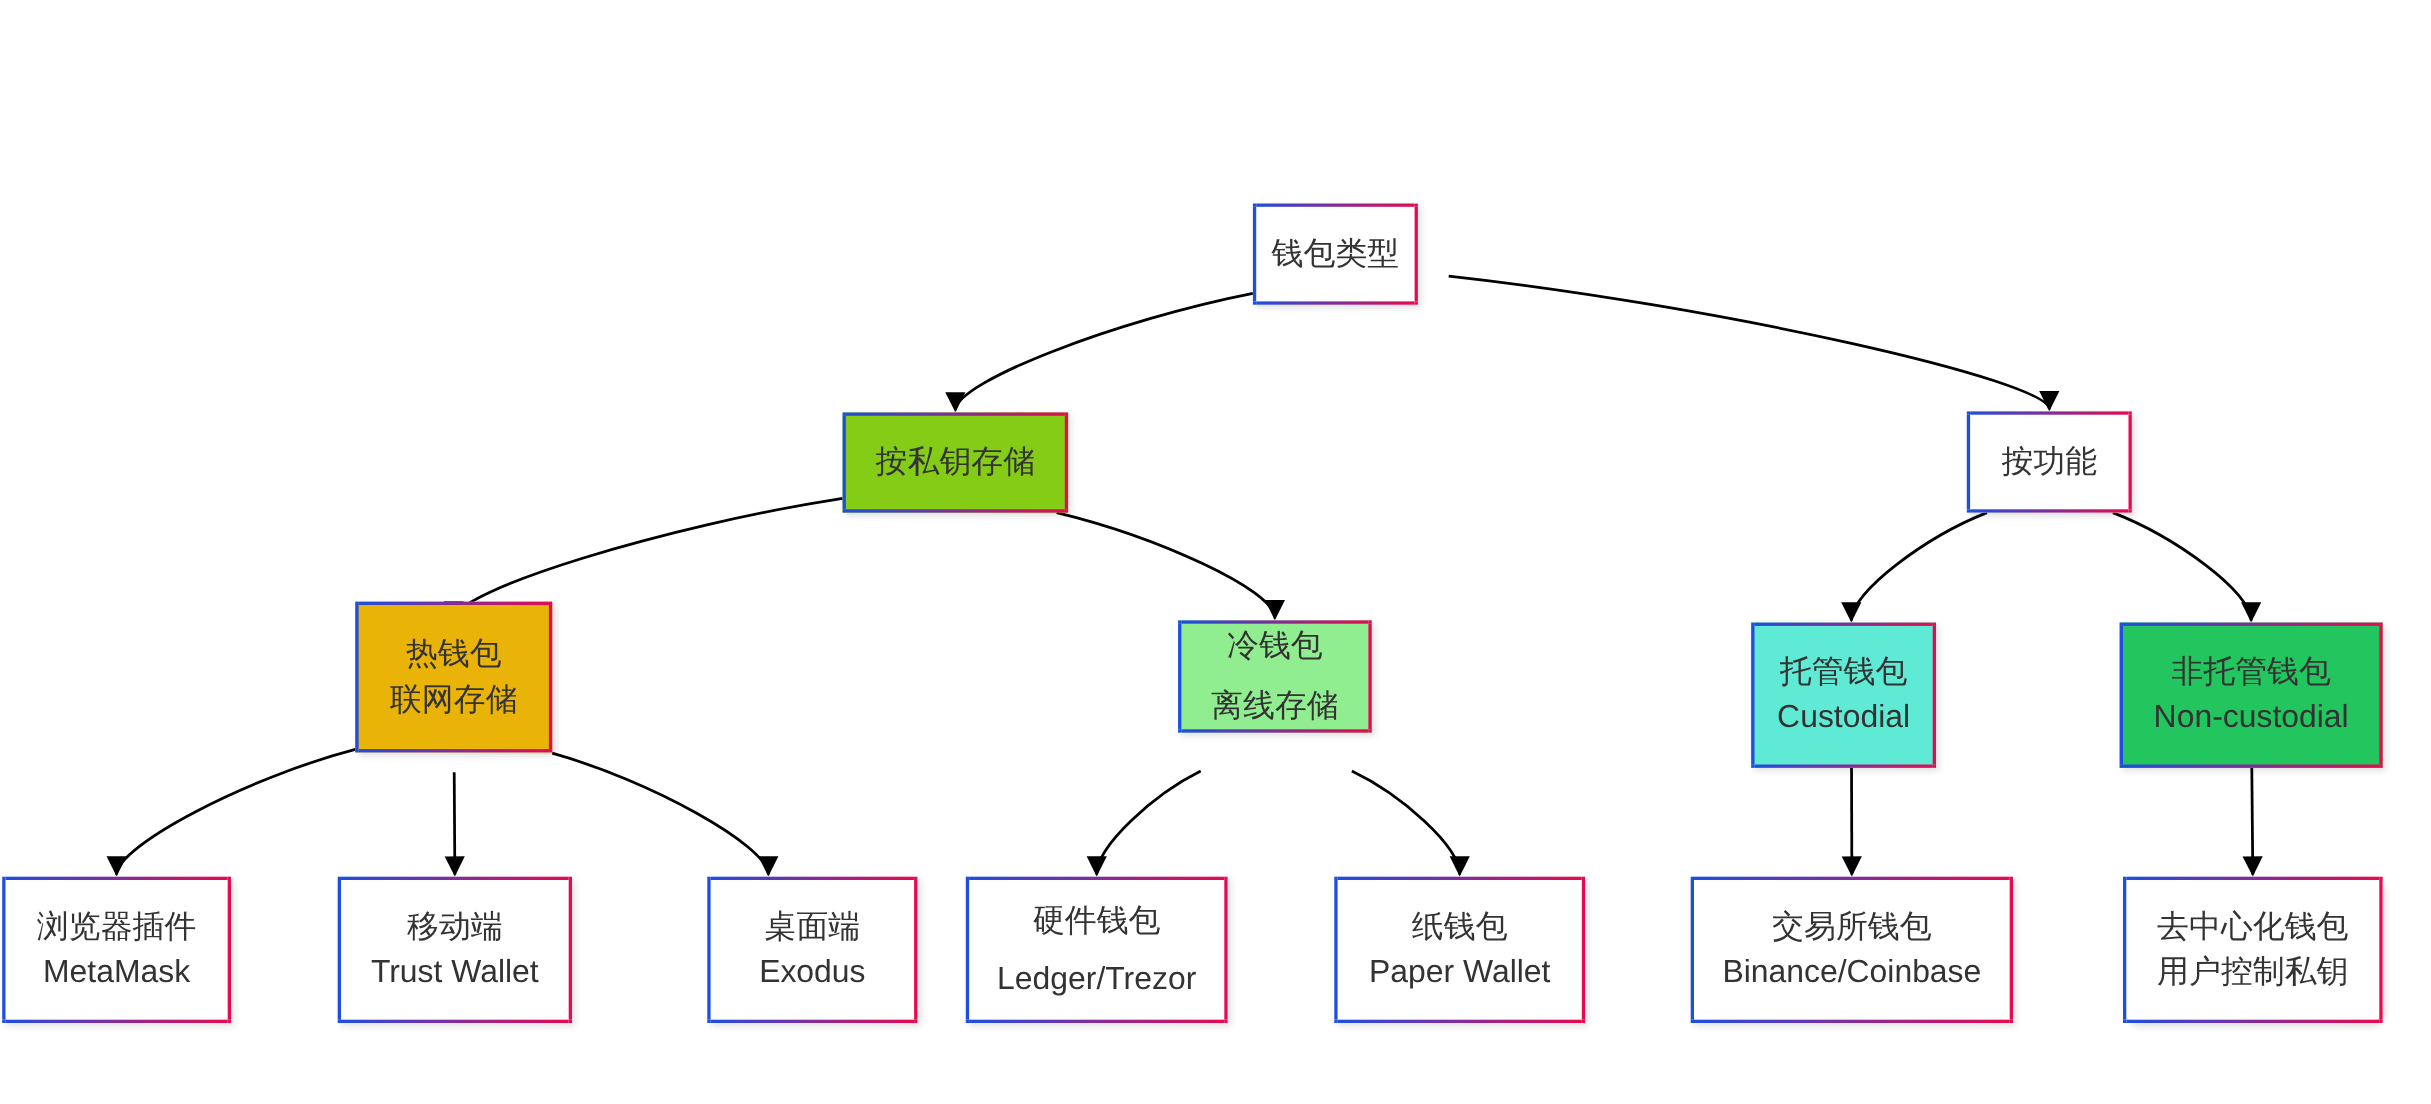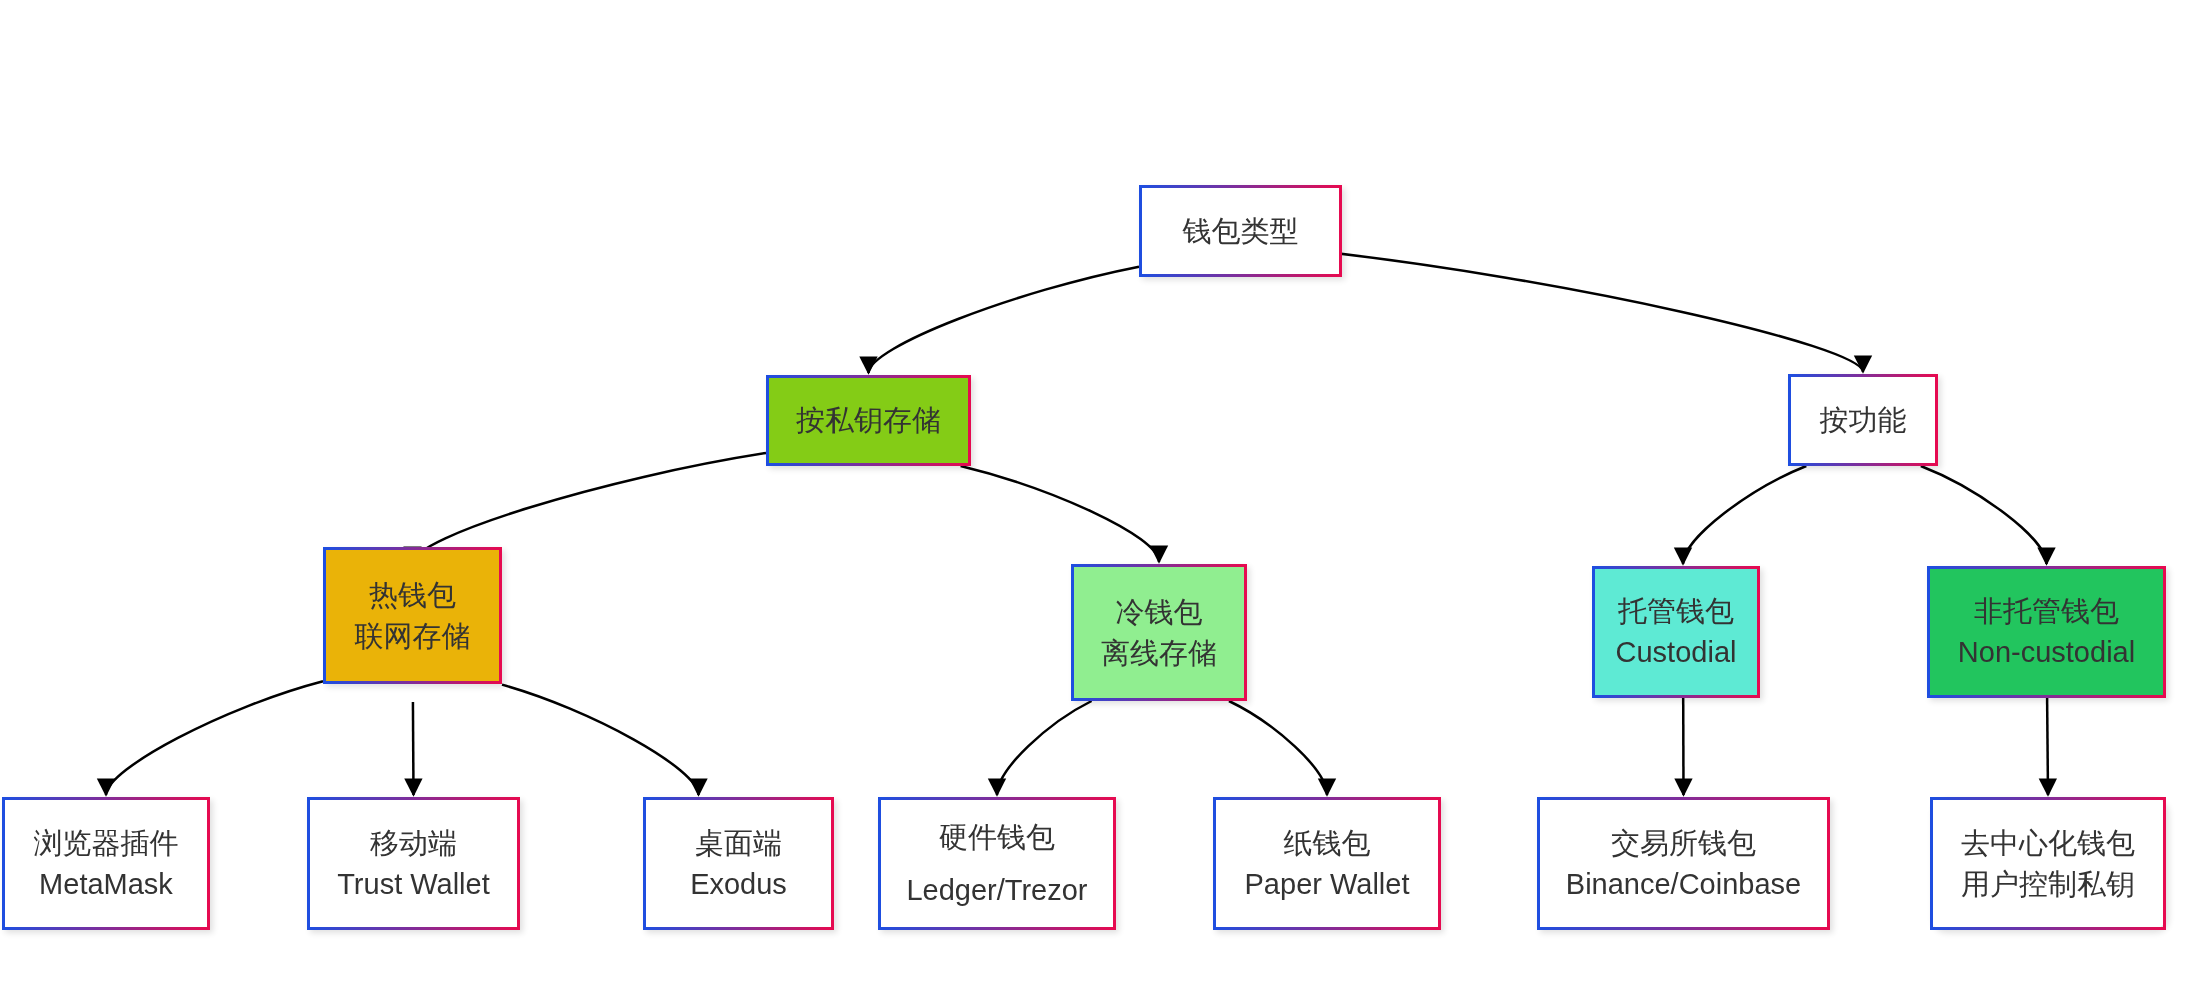--- a/index.html
+++ b/index.html
@@ -67,38 +67,38 @@
       <path d="M412.9189602446483,702 L413.5,795" class="edge" marker-end="url(#arrowhead)"></path>
       <path d="M502,684.6652097902098 C590.425,709.3788636363637 698.5,769 698.5,795" class="edge" marker-end="url(#arrowhead)"></path>
       <path d="M1091.5410334346504,701 C1048.9975683890577,722.12 997,769 997,795" class="edge" marker-end="url(#arrowhead)"></path>
       <path d="M1228.9574468085107,701 C1273.0765957446808,722.12 1327,769 1327,795" class="edge" marker-end="url(#arrowhead)"></path>
       <path d="M1806.2876712328766,466 C1750.8082191780823,488 1683,538 1683,564" class="edge" marker-end="url(#arrowhead)"></path>
       <path d="M1920.8150684931506,466 C1977.373287671233,488 2046.5,538 2046.5,564" class="edge" marker-end="url(#arrowhead)"></path>
       <path d="M1683.2,698 L1683.5,795" class="edge" marker-end="url(#arrowhead)"></path>
       <path d="M2047.1,698 L2048,795" class="edge" marker-end="url(#arrowhead)"></path>
     </svg>
 
-  <div class="node" style="left: 1139px; top: 185px; width: 203px; height: 92px; background: rgb(255, 255, 255);">
+  <div class="node" style="left: 1139px; top: 185px; width: 150px; height: 92px; background: rgb(255, 255, 255);">
     <span class="line">钱包类型</span>
   </div>
 
   <div class="node" style="left: 766px; top: 375px; width: 205px; height: 91px; background: #84cc16;">
     <span class="line">按私钥存储</span>
   </div>
 
   <div class="node" style="left: 1788px; top: 374px; width: 150px; height: 92px; background: rgb(255, 255, 255);">
     <span class="line">按功能</span>
   </div>
 
   <div class="node" style="left: 323px; top: 547px; width: 179px; height: 137px; background: #eab308;">
     <span class="line">热钱包</span>
     <span class="line">联网存储</span>
   </div>
 
-  <div class="node" style="left: 1071px; top: 564px; width: 176px; height: 137px; background: rgb(144, 238, 144);">
+  <div class="node" style="left: 1071px; top: 564px; width: 176px; height: 102px; background: rgb(144, 238, 144); justify-content: space-between;">
     <span class="line">冷钱包</span>
     <span class="line">离线存储</span>
   </div>
 
   <div class="node" style="left: 1592px; top: 566px; width: 168px; height: 132px; background: #5eead4;">
     <span class="line">托管钱包</span>
     <span class="line">Custodial</span>
   </div>
 
   <div class="node" style="left: 1927px; top: 566px; width: 239px; height: 132px; background: #22c55e;">

